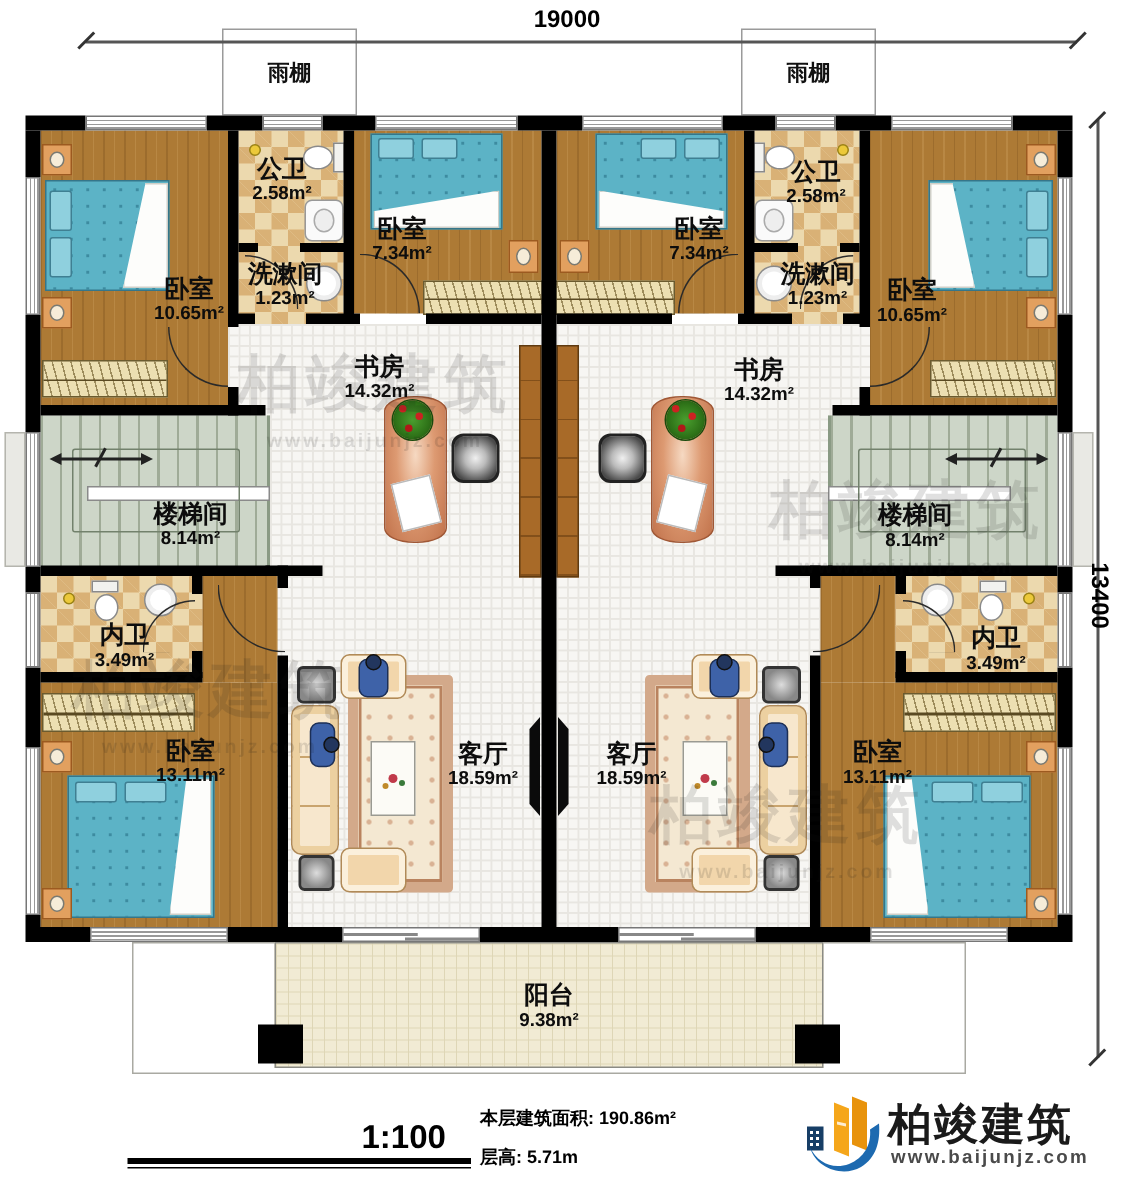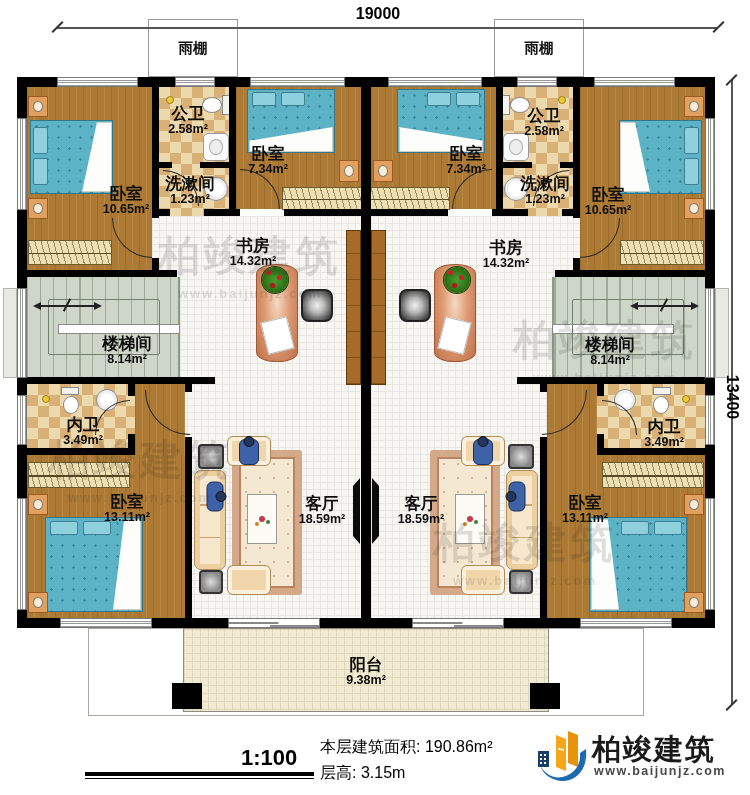--- a/index.html
+++ b/index.html
@@ -69,21 +69,21 @@
   .rl b{display:block;font-size:16.5px}
   .rl i{display:block;font-style:normal;font-size:12.5px}
   .wm{position:absolute;z-index:40;opacity:.13;text-align:center;color:#1a1a1a;pointer-events:none}
   .wmb{font-size:42px;font-weight:bold;letter-spacing:4px}
   .wmu{font-size:13px;font-weight:bold;letter-spacing:2px;margin-top:2px}
   
   .tb-title{position:absolute;left:85px;top:735px;font-size:32px;font-weight:bold;color:#000;letter-spacing:1px;z-index:60}
   .tb-scale{position:absolute;left:241px;top:745px;font-size:22px;font-weight:bold;color:#000;z-index:60}
   .tb-ul1{position:absolute;left:85px;top:772px;width:229px;height:3.5px;background:#000;z-index:60}
   .tb-ul2{position:absolute;left:85px;top:778px;width:229px;height:1.2px;background:#000;z-index:60}
-  .tb-info{position:absolute;font-size:16px;font-weight:normal;color:#000;z-index:60}
+  .tb-info{position:absolute;font-size:12px;font-weight:bold;color:#000;z-index:60}
   .brand-name{position:absolute;left:592px;top:730px;font-size:29px;font-weight:bold;color:#1a1a1a;letter-spacing:2px;z-index:60}
   .brand-url{position:absolute;left:594px;top:764px;font-size:12.5px;font-weight:bold;color:#4a4a4a;letter-spacing:1.5px;z-index:60}
 </style>
 </head>
 <body>
 
 <div class="plan">
 
   <div class="dimt" style="left:378px;top:14px;transform:translate(-50%,-50%)">19000</div>
   <div class="dl" style="left:57px;top:27px;width:661px;height:1.6px"></div>
@@ -418,21 +418,21 @@
     </div>
   <div class="wm" style="left:390px;top:515px;width:270px">
       <div class="wmb">柏竣建筑</div>
       <div class="wmu">www.baijunjz.com</div>
     </div>
 
   <div class="tb-scale">1:100</div>
   <div class="tb-ul1"></div>
   <div class="tb-ul2"></div>
   <div class="tb-info" style="left:320px;top:737px">本层建筑面积: 190.86m²</div>
-  <div class="tb-info" style="left:320px;top:763px">层高: 3.15m</div>
+  <div class="tb-info" style="left:320px;top:763px">层高: 5.71m</div>
   <svg class="abs" style="left:536px;top:726px;z-index:60" width="54" height="60" viewBox="0 0 54 58">
     <rect x="2" y="24" width="11" height="16" fill="#173e66"></rect>
     <rect x="4" y="27" width="2" height="2" fill="#fff"></rect>
       <rect x="8" y="27" width="2" height="2" fill="#fff"></rect>
     <rect x="4" y="31" width="2" height="2" fill="#fff"></rect>
       <rect x="8" y="31" width="2" height="2" fill="#fff"></rect>
     <rect x="4" y="35" width="2" height="2" fill="#fff"></rect>
       <rect x="8" y="35" width="2" height="2" fill="#fff"></rect>
     <polygon points="20,8 30,12 30,44 20,40" fill="#f5a61a"></polygon>
     <polygon points="32,4 42,8 42,40 32,36" fill="#e8930c"></polygon>

